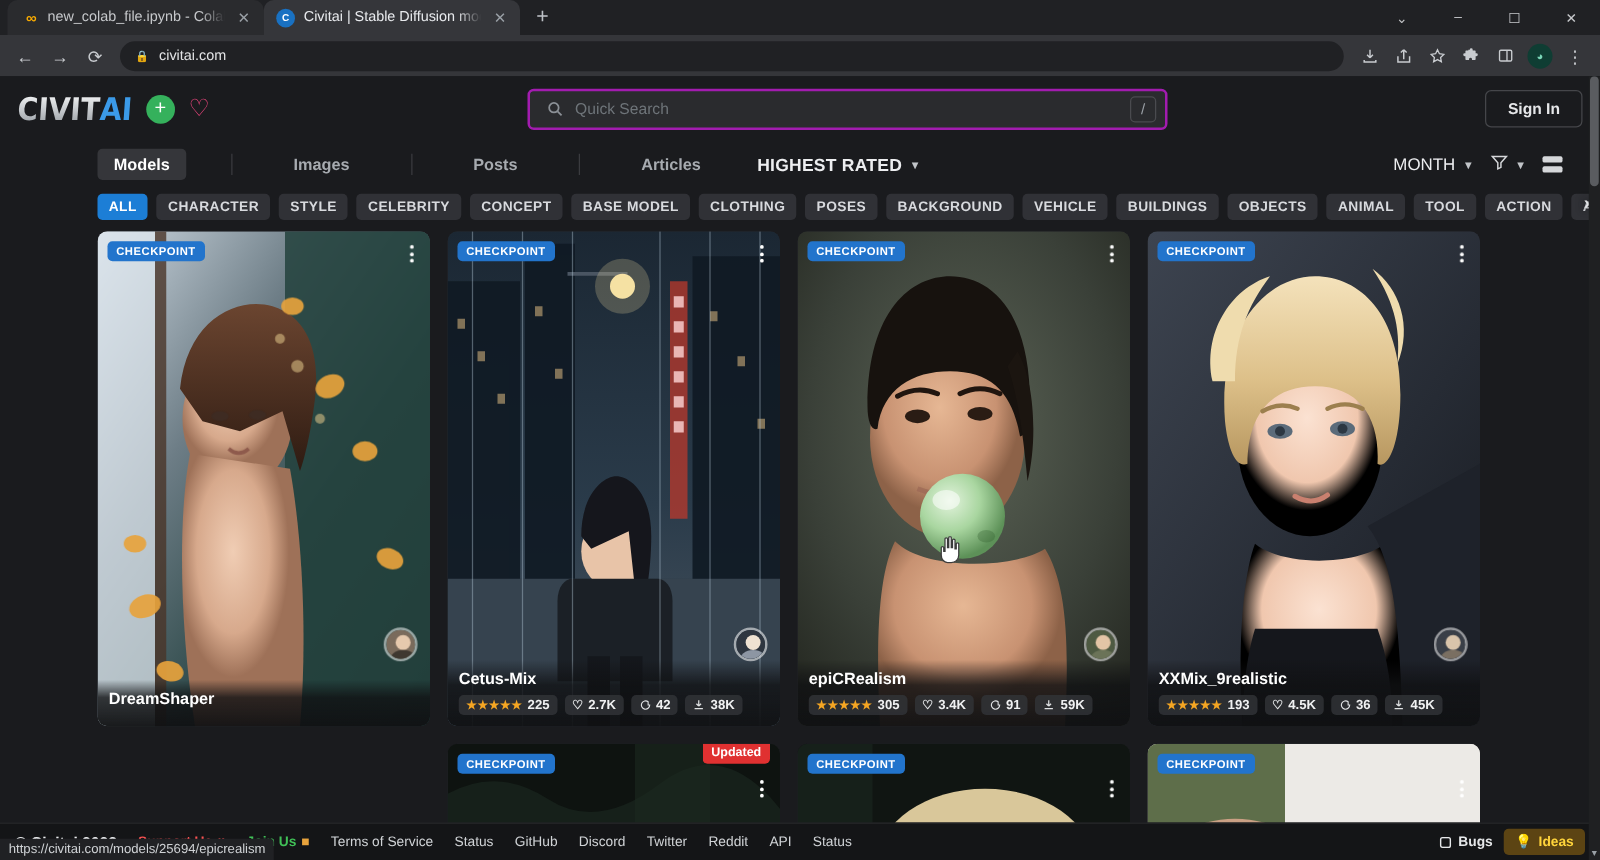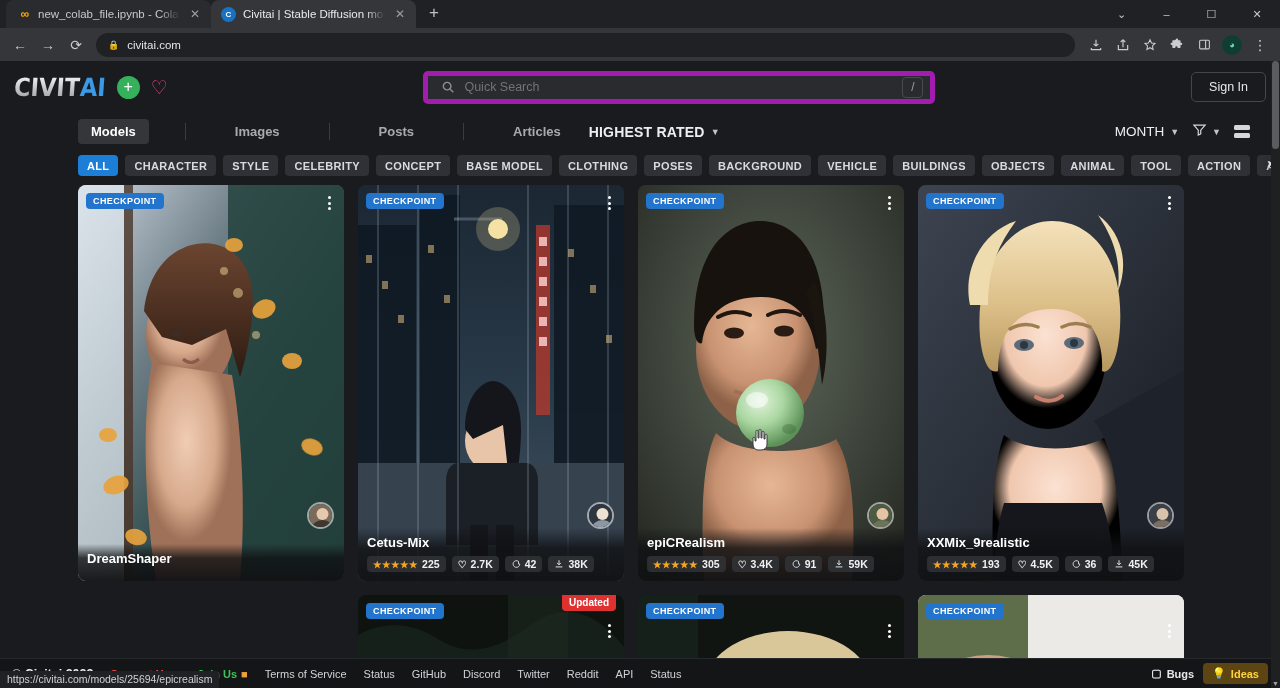--- a/index.html
+++ b/index.html
@@ -116,55 +116,55 @@
   .plus-btn {
     width: 23px; height: 23px; border-radius: 50%;
     background: #35b15c; color: #fff;
     display: flex; align-items: center; justify-content: center;
     font-size: 16px; font-weight: 500; line-height: 0;
   }
   .heart-btn { color: #e8457c; font-size: 19px; line-height: 1; }
 
   .search-box {
     width: 512px; height: 33px;
-    background: #2a2b2e; border: 5px solid #a21caf;
+    background: #2a2b2e; border: 2px solid #a21caf;
     border-radius: 5px;
     display: flex; align-items: center; gap: 9px;
     padding: 0 7px 0 13px;
     margin: 0 auto;
   }
   .search-ico { color: #8b9096; font-size: 13px; display:flex; }
   .search-ph { flex: 1; color: #6e7479; font-size: 12.5px; }
   .slash-key {
     width: 21px; height: 21px;
     border: 1px solid #4a4b4f; border-radius: 4px;
     display: flex; align-items: center; justify-content: center;
     color: #9aa0a6; font-size: 12px;
   }
   .signin-btn {
     height: 30px; padding: 0 17px;
     border: 1px solid #45464a; border-radius: 5px;
     background: transparent; color: #e6e7e9;
-    font-size: 12.5px; font-weight: 400;
+    font-size: 12.5px; font-weight: 700;
     display: flex; align-items: center;
   }
 
   .civ-subnav {
     height: 37px; display: flex; align-items: center;
     padding: 0 30px 0 78px;
   }
   .seg-group { display: flex; align-items: center; gap: 36px; }
   .seg {
     padding: 5px 13px; font-size: 13px; color: #a7abb0;
     font-weight: 600; border-radius: 4px;
   }
   .seg.active { background: #35363a; color: #fff; }
   .seg-div { width: 1px; height: 17px; background: #3a3b3f; }
   .sort-label {
-    margin-left: 15px; font-size: 14px; font-weight: 700;
+    margin-left: 32px; font-size: 14px; font-weight: 700;
     color: #edeef0; letter-spacing: .2px;
     display: flex; align-items: center; gap: 6px;
   }
   .chev { font-size: 9px; color: #c1c4c8; }
   .subnav-right {
     margin-left: auto; display: flex; align-items: center; gap: 13px;
   }
   .period {
     font-size: 13.5px; font-weight: 400; color: #edeef0;
     display: flex; align-items: center; gap: 6px;

